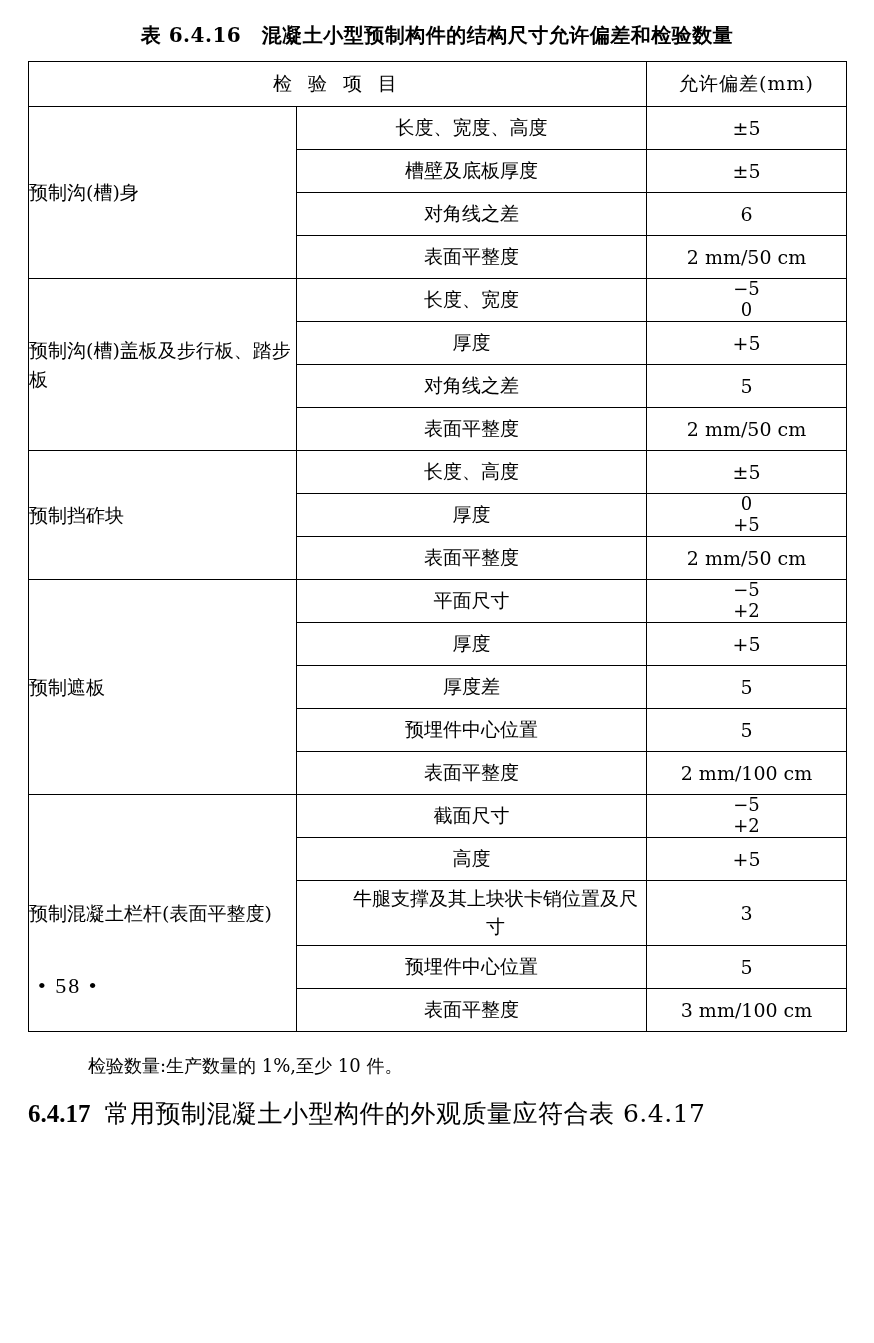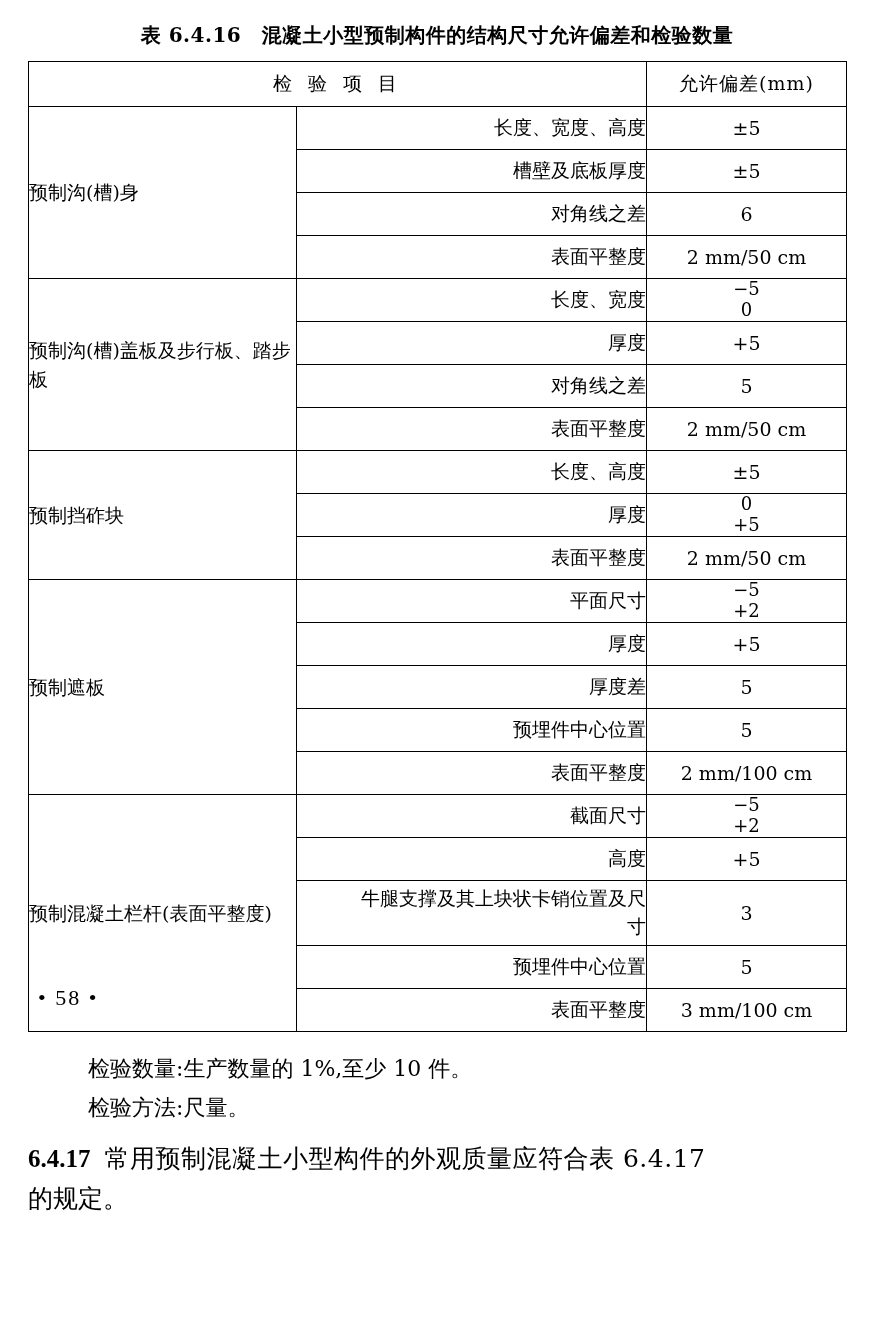--- a/index.html
+++ b/index.html
@@ -61,21 +61,21 @@
 
   td.group {
     text-align: left;
     padding: 0 10px 0 14px;
     line-height: 1.5;
   }
   td.group .g-inner {
     display: block;
   }
   td.item {
-    text-align: right;
+    text-align: center;
     padding: 0 8px 0 18px;
     height: 42px;
     line-height: 1.45;
   }
   td.item.two-line {
     padding-top: 2px;
     padding-bottom: 2px;
     height: 60px;
     padding-left: 48px;
   }
@@ -85,21 +85,21 @@
     font-family: "Liberation Serif", serif;
     font-size: 19px;
   }
   td.val .stack {
     display: block;
     line-height: 1.15;
     font-size: 18px;
   }
   .notes {
     margin: 18px 0 12px 0;
-    font-size: 22px;
+    font-size: 18px;
     line-height: 1.75;
     font-family: "DejaVu Serif", "Liberation Serif", serif;
   }
   .notes .ln {
     display: block;
     padding-left: 60px;
   }
   .clause {
     margin-top: 10px;
     font-size: 25px;
@@ -113,21 +113,21 @@
   }
   .clause .body {
     letter-spacing: 0.5px;
   }
   .clause .tail {
     display: block;
   }
   .folio {
     position: absolute;
     left: 38px;
-    bottom: 14px;
+    bottom: 26px;
     font-size: 22px;
     font-family: "Liberation Serif", serif;
     letter-spacing: 2px;
     margin-top: 36px;
   }
 </style>
 </head>
 <body>
 
 <div class="page">
@@ -268,23 +268,21 @@
       <tr>
         <td class="item">表面平整度</td>
         <td class="val">3 mm/100 cm</td>
       </tr>
 
     </tbody>
   </table>
 
   <div class="notes">
     <span class="ln">检验数量:生产数量的 1%,至少 10 件。</span>
-    <span class="ln">检验方法:尺量。</span>
   </div>
 
   <div class="clause">
     <span class="num">6.4.17</span><span class="body">常用预制混凝土小型构件的外观质量应符合表 6.4.17</span>
-    <span class="tail">的规定。</span>
   </div>
 
   <div class="folio">• 58 •</div>
 
 </div>
 
 </body></html>

